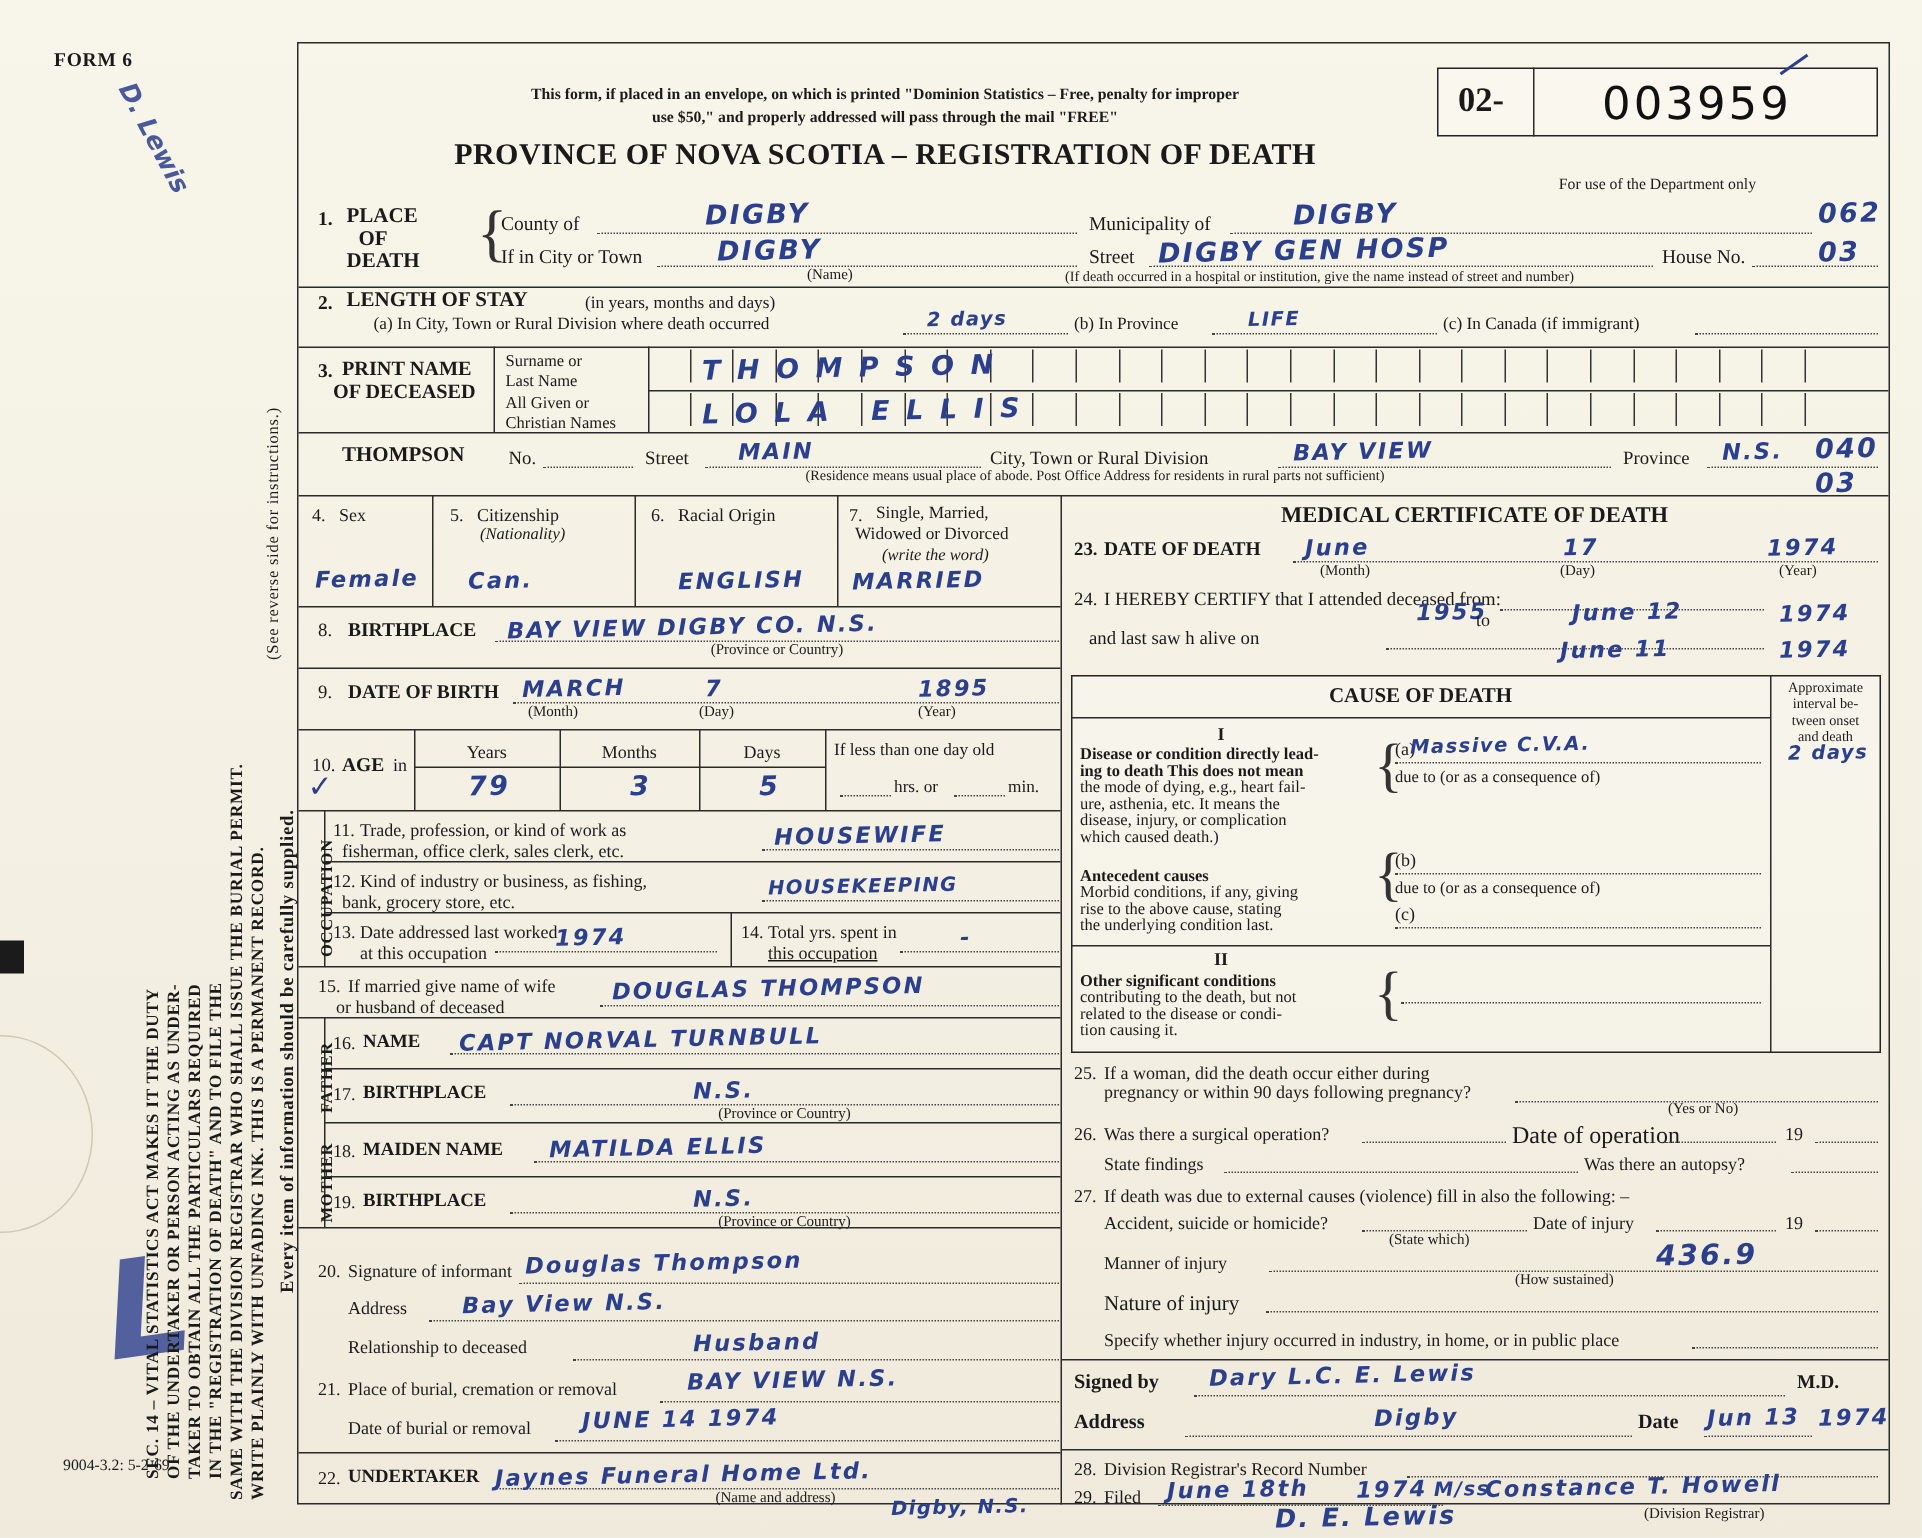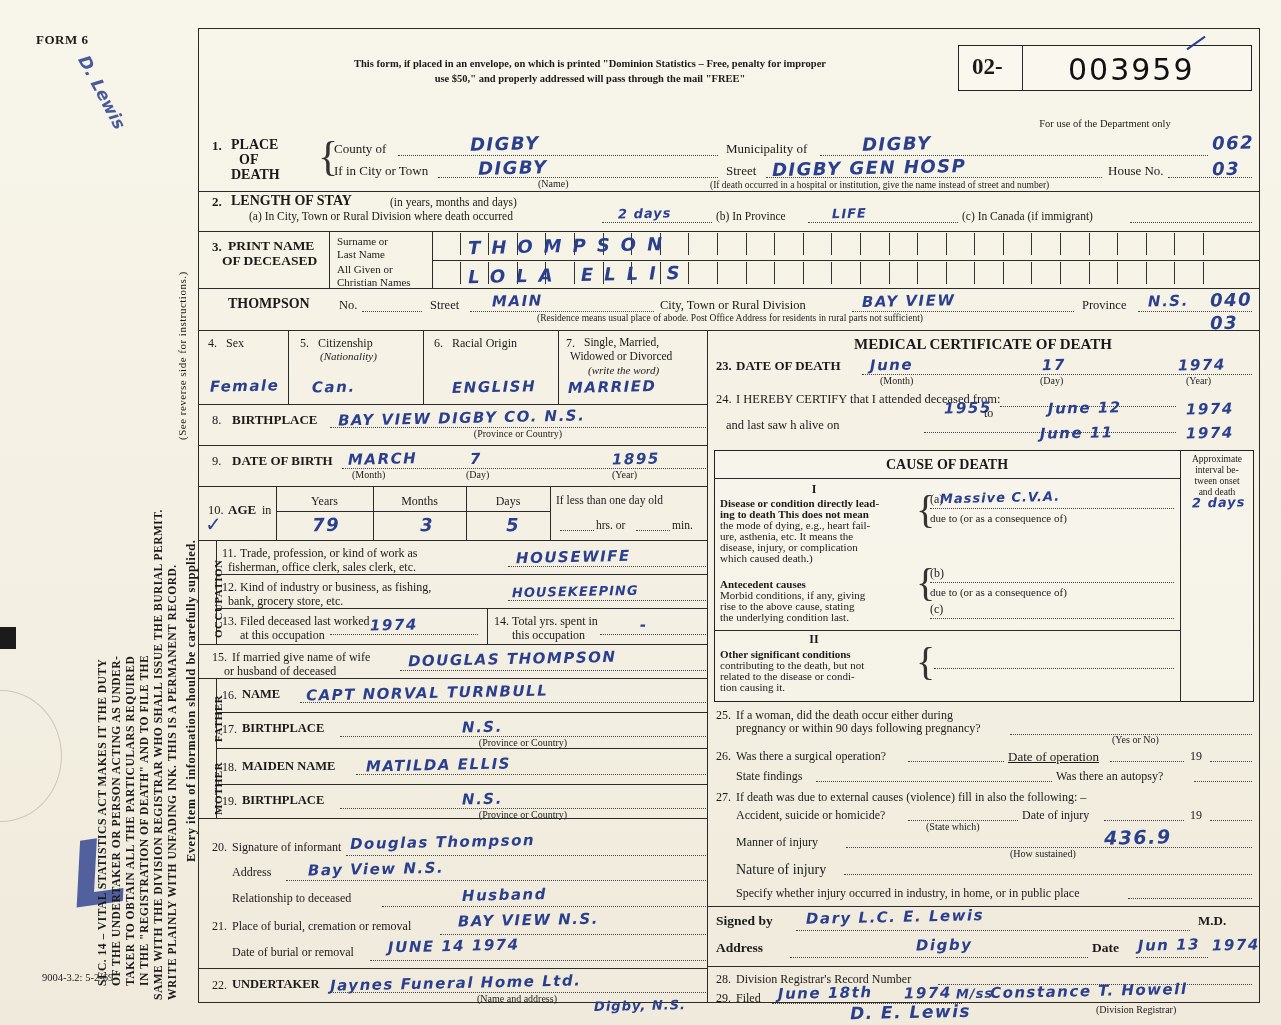--- a/index.html
+++ b/index.html
@@ -100,20 +100,21 @@
   <div class="vert" style="left:166px;top:1000px;font-size:11.5px;">WRITE PLAINLY WITH UNFADING INK. THIS IS A PERMANENT RECORD.</div>
   <div class="vert" style="left:184px;top:862px;font-size:12.5px;">Every item of information should be carefully supplied.</div>
   <div class="vert thin" style="left:176px;top:440px;font-size:11px;">(See reverse side for instructions.)</div>
 
   <div class="abs lbl" style="left:42px;top:972px;font-size:10.5px;">9004-3.2: 5-2-69</div>
 
   <div id="form-frame"></div>
 
   <div class="abs lbl b center" style="left:250px;top:58px;width:680px;font-size:10.5px;">This form, if placed in an envelope, on which is printed "Dominion Statistics – Free, penalty for improper</div>
   <div class="abs lbl b center" style="left:250px;top:73px;width:680px;font-size:10.5px;">use $50," and properly addressed will pass through the mail "FREE"</div>
+  <div class="abs lbl b center" style="left:230px;top:92px;width:720px;font-size:20px;letter-spacing:.3px;">PROVINCE OF NOVA SCOTIA – REGISTRATION OF DEATH</div>
 
   <div class="numbox" style="left:958px;top:45px;width:294px;height:46px;"></div>
   <div class="vline" style="left:1022px;top:45px;height:46px;"></div>
   <div class="abs lbl b" style="left:972px;top:54px;font-size:23px;">02-</div>
   <div class="abs" style="left:1068px;top:52px;font-size:30px;font-family:'DejaVu Sans',sans-serif;letter-spacing:2px;color:#111;">003959</div>
   <div class="abs" style="left:1185px;top:42px;width:22px;height:2px;background:#2b3f8f;transform:rotate(-35deg);"></div>
   <div class="abs lbl center" style="left:958px;top:118px;width:294px;font-size:10.5px;">For use of the Department only</div>
   <div class="abs hand lg" style="left:1212px;top:132px;">062</div>
   <div class="abs hand lg" style="left:1212px;top:158px;">03</div>
 
@@ -338,29 +339,29 @@
 
   <div class="abs lbl" style="left:222px;top:580px;font-size:12px;">12.</div>
   <div class="abs lbl" style="left:240px;top:580px;font-size:12px;">Kind of industry or business, as fishing,</div>
   <div class="abs lbl" style="left:228px;top:594px;font-size:12px;">bank, grocery store, etc.</div>
   <div class="abs dotted" style="left:508px;top:600px;width:198px;"></div>
   <div class="abs hand sm" style="left:512px;top:584px;">HOUSEKEEPING</div>
 
   <div class="hline" style="left:216px;top:608px;width:491px;"></div>
 
   <div class="abs lbl" style="left:222px;top:614px;font-size:12px;">13.</div>
-  <div class="abs lbl" style="left:240px;top:614px;font-size:12px;">Filed deceased last worked</div>
+  <div class="abs lbl" style="left:240px;top:614px;font-size:12px;">Date addressed last worked</div>
   <div class="abs lbl" style="left:240px;top:628px;font-size:12px;">at this occupation</div>
   <div class="abs dotted" style="left:330px;top:634px;width:148px;"></div>
   <div class="abs hand md" style="left:370px;top:616px;">1974</div>
 
   <div class="vline" style="left:487px;top:608px;height:36px;"></div>
   <div class="abs lbl" style="left:494px;top:614px;font-size:12px;">14.</div>
   <div class="abs lbl" style="left:512px;top:614px;font-size:12px;">Total yrs. spent in</div>
-  <div class="abs lbl" style="left:512px;top:628px;font-size:12px;">this occupation</div>
+  <div class="abs lbl" style="left:512px;top:628px;font-size:12px;text-decoration:underline;">this occupation</div>
   <div class="abs dotted" style="left:600px;top:634px;width:106px;"></div>
   <div class="abs hand md" style="left:640px;top:616px;">-</div>
 
   <div class="hline" style="left:199px;top:644px;width:508px;"></div>
 
   <div class="abs lbl" style="left:212px;top:650px;font-size:12px;">15.</div>
   <div class="abs lbl" style="left:232px;top:650px;font-size:12px;">If married give name of wife</div>
   <div class="abs lbl" style="left:224px;top:664px;font-size:12px;">or husband of deceased</div>
   <div class="abs dotted" style="left:400px;top:670px;width:306px;"></div>
   <div class="abs hand md" style="left:408px;top:650px;">DOUGLAS THOMPSON</div>
@@ -503,21 +504,21 @@
 
   <div class="abs lbl" style="left:716px;top:708px;font-size:12px;">25.</div>
   <div class="abs lbl" style="left:736px;top:708px;font-size:12px;">If a woman, did the death occur either during</div>
   <div class="abs lbl" style="left:736px;top:721px;font-size:12px;">pregnancy or within 90 days following pregnancy?</div>
   <div class="abs dotted" style="left:1010px;top:734px;width:242px;"></div>
   <div class="abs lbl" style="left:1112px;top:734px;font-size:10px;">(Yes or No)</div>
 
   <div class="abs lbl" style="left:716px;top:749px;font-size:12px;">26.</div>
   <div class="abs lbl" style="left:736px;top:749px;font-size:12px;">Was there a surgical operation?</div>
   <div class="abs dotted" style="left:908px;top:761px;width:96px;"></div>
-  <div class="abs lbl" style="left:1008px;top:749px;font-size:13px;text-decoration:underline;">Date of operation</div>
+  <div class="abs lbl" style="left:1008px;top:749px;font-size:16px;">Date of operation</div>
   <div class="abs dotted" style="left:1110px;top:761px;width:74px;"></div>
   <div class="abs lbl" style="left:1190px;top:749px;font-size:12px;">19</div>
   <div class="abs dotted" style="left:1210px;top:761px;width:42px;"></div>
 
   <div class="abs lbl" style="left:736px;top:769px;font-size:12px;">State findings</div>
   <div class="abs dotted" style="left:816px;top:781px;width:236px;"></div>
   <div class="abs lbl" style="left:1056px;top:769px;font-size:12px;">Was there an autopsy?</div>
   <div class="abs dotted" style="left:1194px;top:781px;width:58px;"></div>
 
   <div class="abs lbl" style="left:716px;top:790px;font-size:12px;">27.</div>

